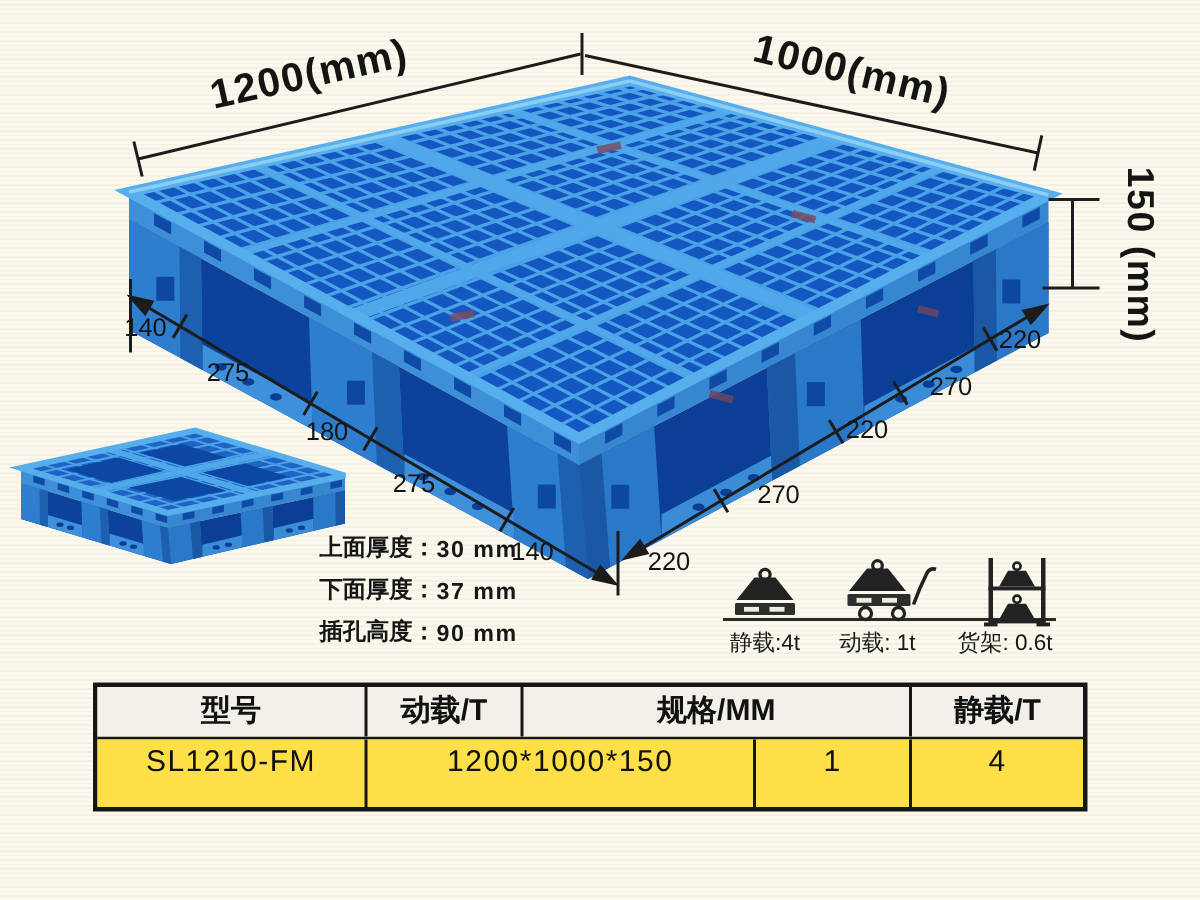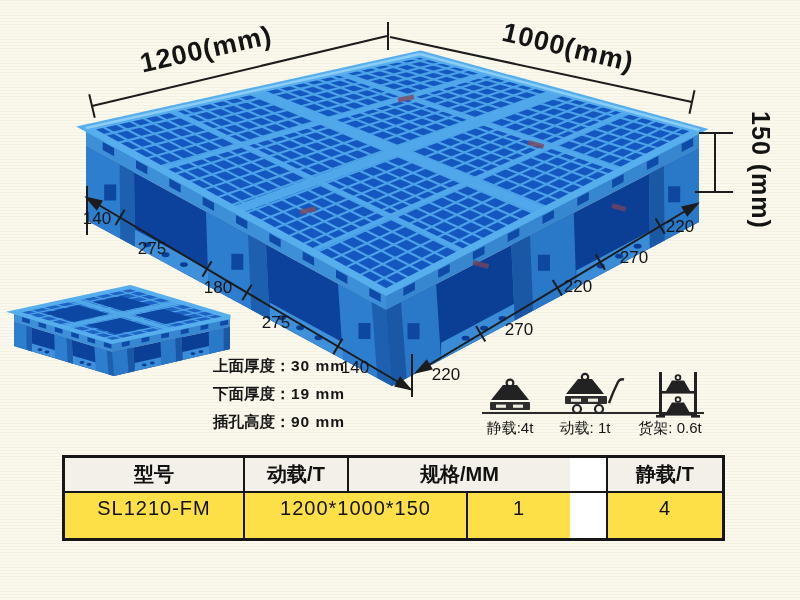--- a/index.html
+++ b/index.html
@@ -10,21 +10,21 @@
   }
   .stage::before{
     content:"";position:absolute;inset:0;z-index:0;pointer-events:none;
     background:repeating-linear-gradient(180deg, rgba(195,188,150,.13) 0 1px, rgba(0,0,0,0) 1px 3px);
   }
   #scene{position:absolute;left:0;top:0;z-index:1;}
   .dim-label{font-size:17px;font-weight:500;fill:#141414;}
   .dim-label-big{font-size:27px;font-weight:600;fill:#141414;letter-spacing:1px;}
   
   .notes{position:absolute;left:213px;top:356px;z-index:2;}
-  .note-row{display:flex;align-items:center;height:20px;margin-bottom:8px;
+  .note-row{display:flex;align-items:flex-end;height:20px;margin-bottom:8px;
     font-size:15.5px;font-weight:700;color:#161616;white-space:nowrap;}
   .note-label{width:78px;}
   .note-value{letter-spacing:1px;}
   
   .loads{position:absolute;left:0;top:0;width:0;height:0;z-index:2;}
   .load-icon{position:absolute;}
   .load-baseline{position:absolute;left:482px;top:412px;width:222px;height:2px;background:#2b2b2b;}
   .load-label{position:absolute;top:419px;transform:translateX(-50%);
     font-size:15px;font-weight:400;color:#161616;white-space:nowrap;}
   
@@ -33,21 +33,21 @@
   .t-title{height:36px;line-height:36px;text-align:center;background:#c9e1f0;
     font-size:23px;font-weight:700;letter-spacing:4px;color:#111;
     border-bottom:2px solid #161616;}
   .t-row{display:flex;}
   .t-head{border-bottom:2px solid #161616;}
   .t-cell{text-align:center;border-left:2px solid #161616;box-sizing:border-box;
     overflow:hidden;color:#111;}
   .t-cell:first-child{border-left:none;}
   .t-head .t-cell{height:33px;line-height:33px;background:#f2f0e9;font-size:20px;font-weight:700;}
   .t-data .t-cell{height:45px;line-height:31px;background:#fde047;font-size:20px;font-weight:500;letter-spacing:1px;}
-  .c0{width:178px;}.c1{flex:1;}.c2{width:104px;}.c3{width:116px;margin-left:36px;}
+  .c0{width:178px;}.c1{flex:1;}.c2{width:104px;}.c3{width:116px;}
 </style>
 </head>
 <body>
 
 <div class="stage">
 
   <svg id="scene" width="800" height="600" viewBox="0 0 800 600">
     <defs>
       <clipPath id="deckClip">
           <polygon points="420,54 699,130 386,292 86,128"></polygon>
@@ -317,21 +317,21 @@
     </g>
   </svg>
 
   <div class="notes">
     <div class="note-row">
       <span class="note-label">上面厚度：</span>
       <span class="note-value">30 mm</span>
     </div>
     <div class="note-row">
       <span class="note-label">下面厚度：</span>
-      <span class="note-value">19 mm</span>
+      <span class="note-value">37 mm</span>
     </div>
     <div class="note-row">
       <span class="note-label">插孔高度：</span>
       <span class="note-value">90 mm</span>
     </div>
   </div>
 
   <div class="loads">
     <div class="load-baseline"></div>
 

